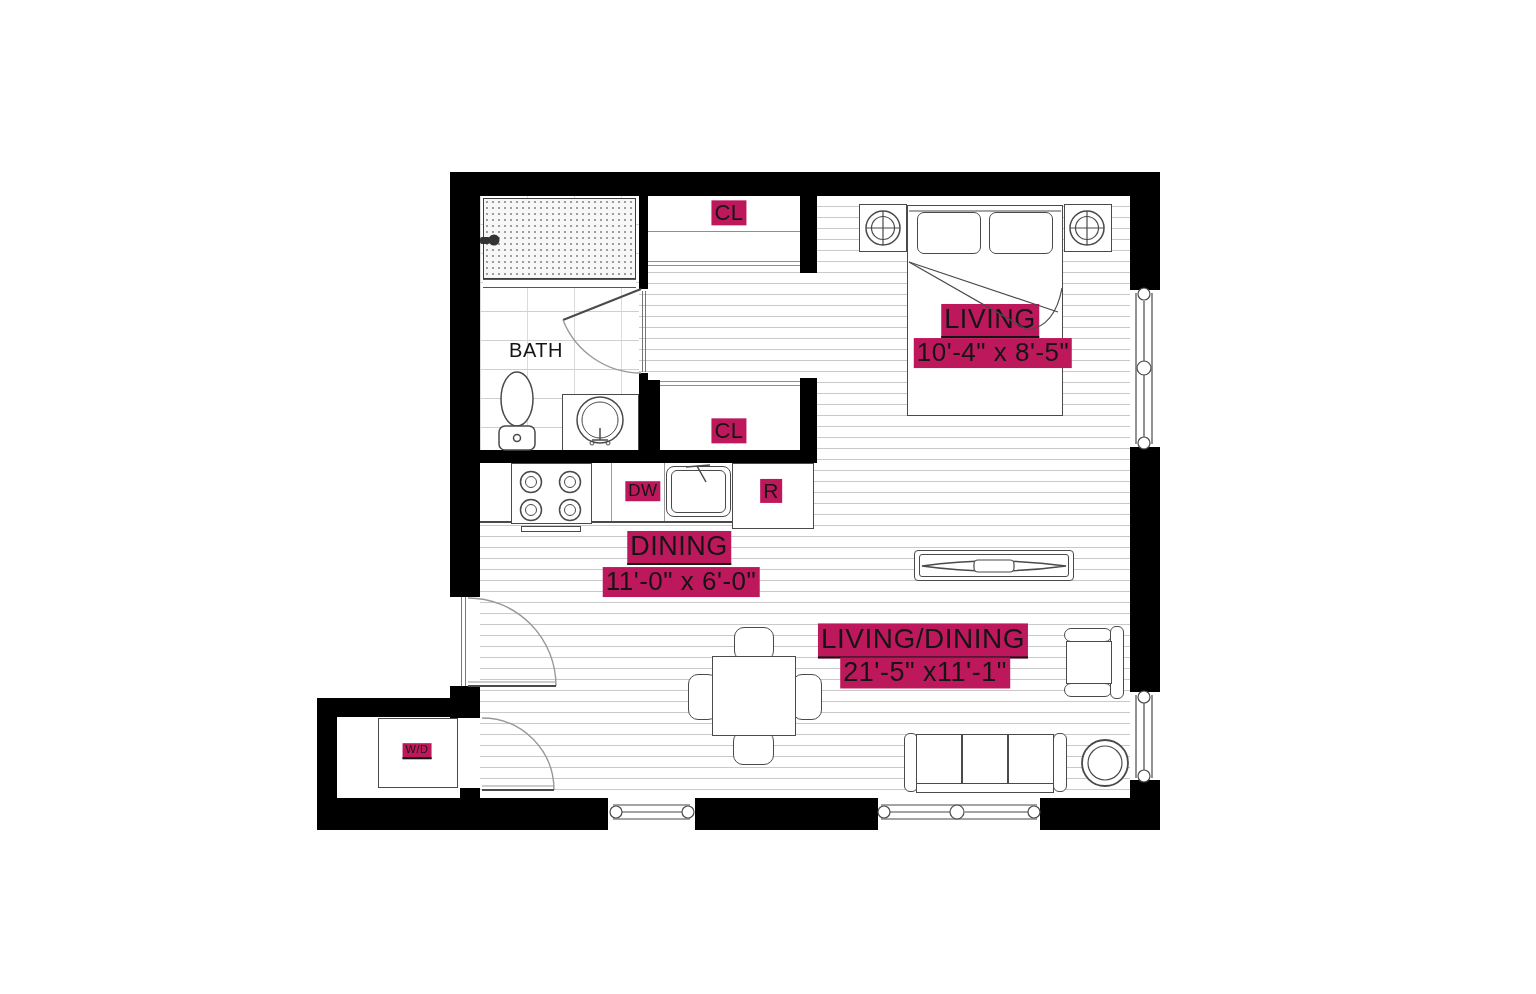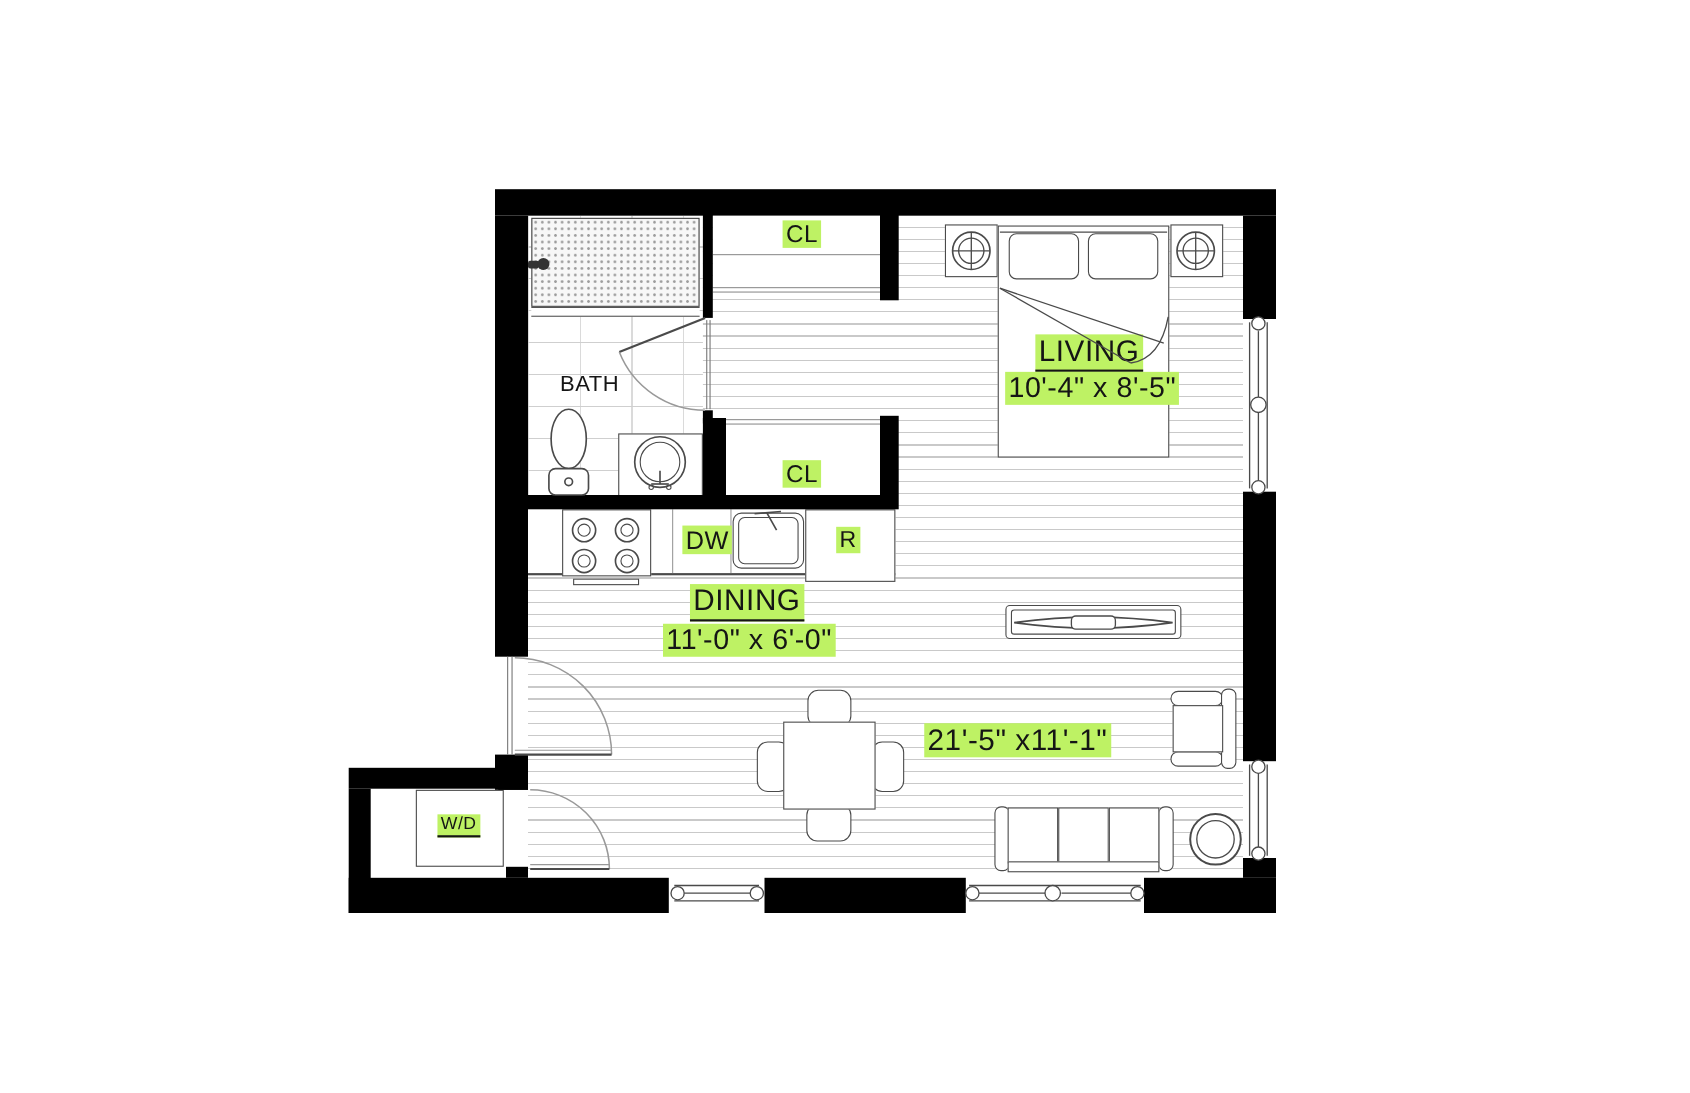--- a/index.html
+++ b/index.html
@@ -16,21 +16,21 @@
   
   .shower{position:absolute;background-color:#f7f7f7;
           background-image:radial-gradient(#9d9d9d 0.9px,transparent 1.5px);
           background-size:6px 6px;border:1.2px solid #3c3c3c;box-sizing:border-box;}
   .white{position:absolute;background:#fff;}
   .f{position:absolute;box-sizing:border-box;background:#fff;border:1.5px solid #4a4a4a;}
   .hline{position:absolute;height:1px;background:#8f8f8f;}
   .vline{position:absolute;width:1px;background:#9a9a9a;}
   .jamb{position:absolute;border-left:1px solid #777;border-right:1px solid #777;box-sizing:border-box;}
   .lbl{position:absolute;transform:translate(-50%,-50%);color:#151515;white-space:nowrap;
-       background:#bef264;padding:0 3px;line-height:1.15;letter-spacing:0.5px;}
+       background:#be185d;padding:0 3px;line-height:1.15;letter-spacing:0.5px;}
   .ul{border-bottom:2px solid #151515;padding-bottom:1px;}
   svg.overlay{position:absolute;left:0;top:0;pointer-events:none;}
 </style>
 </head>
 <body>
 
 <div id="canvas">
 
   <div class="floor" style="left:480px;top:195px;width:650px;height:603px;"></div>
   <div class="tile" style="left:480px;top:195px;width:159px;height:255px;"></div>
@@ -109,24 +109,25 @@
   <div class="jamb" style="left:461px;top:597px;width:5px;height:89px;"></div>
   <div class="jamb" style="left:642px;top:291px;width:4px;height:81px;"></div>
 
   <div class="lbl" style="left:536px;top:350px;font-size:20px;background:transparent;">BATH</div>
   <div class="lbl" style="left:729px;top:213px;font-size:22px;">CL</div>
   <div class="lbl" style="left:729px;top:431px;font-size:22px;">CL</div>
   <div class="lbl ul" style="left:990px;top:321px;font-size:27px;">LIVING</div>
   <div class="lbl" style="left:993px;top:353px;font-size:26px;">10'-4" x 8'-5"</div>
   <div class="lbl ul" style="left:679px;top:548px;font-size:27px;">DINING</div>
   <div class="lbl" style="left:681px;top:582px;font-size:26px;">11'-0" x 6'-0"</div>
+  <div class="lbl ul" style="left:923px;top:641px;font-size:28px;">LIVING/DINING</div>
   <div class="lbl" style="left:925px;top:673px;font-size:27px;">21'-5" x11'-1"</div>
-  <div class="lbl" style="left:643px;top:491px;font-size:23px;">DW</div>
+  <div class="lbl" style="left:643px;top:491px;font-size:17px;">DW</div>
   <div class="lbl" style="left:771px;top:491px;font-size:21px;">R</div>
-  <div class="lbl ul" style="left:417px;top:751px;font-size:16px;">W/D</div>
+  <div class="lbl ul" style="left:417px;top:751px;font-size:11px;">W/D</div>
 
   <svg class="overlay" width="1536" height="994" viewBox="0 0 1536 994">
 
     <g fill="none">
       <path d="M468,598 A88,88 0 0 1 556,686" stroke="#999" stroke-width="1.4"></path>
       <line x1="468" y1="686" x2="556" y2="686" stroke="#4a4a4a" stroke-width="2"></line>
       <line x1="468" y1="682" x2="556" y2="682" stroke="#999" stroke-width="1"></line>
     </g>
 
     <g fill="none">

